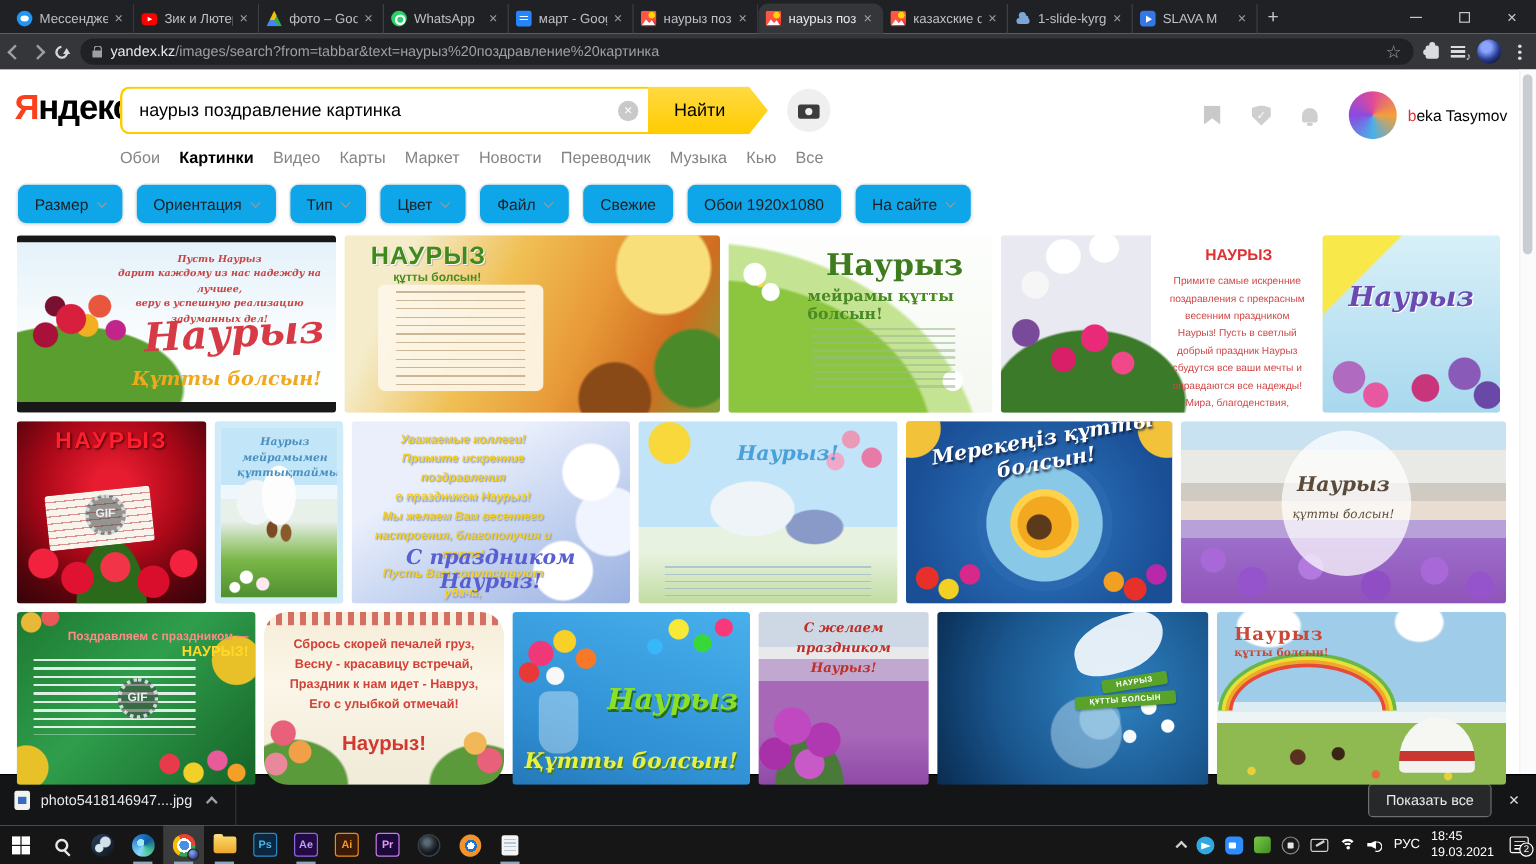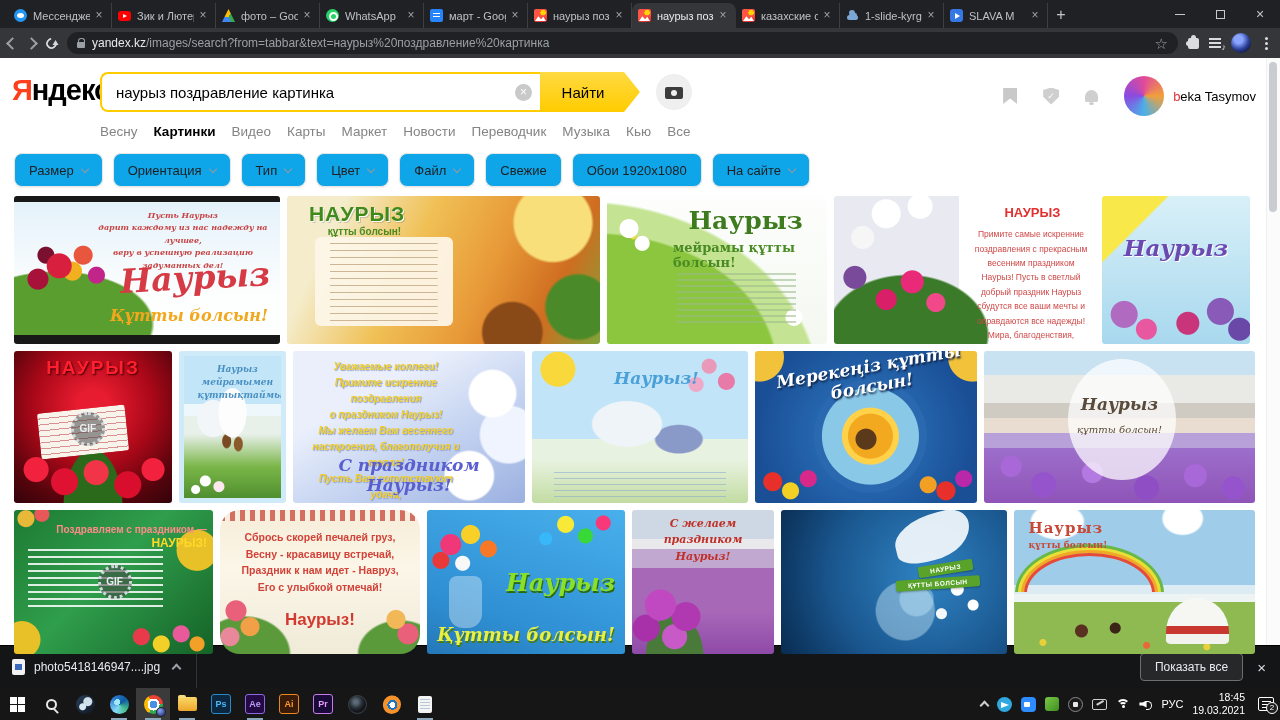--- a/index.html
+++ b/index.html
@@ -366,21 +366,21 @@
   .ti-pen::after { content:""; position:absolute; left:3px; top:2px; width:8px; height:1.5px; background:#cfcfcf; transform:rotate(-30deg); }
   .ti-wifi { width:14px; height:10px; overflow:hidden; }
   .ti-wifi i { position:absolute; border:2px solid transparent; border-top:2px solid #fff; border-radius:50%; }
   .ti-wifi .w1 { width:14px; height:14px; left:0; top:0; }
   .ti-wifi .w2 { width:8px; height:8px; left:3px; top:3px; }
   .ti-wifi .w3 { width:3px; height:3px; left:5.5px; top:6px; background:#fff; border:none; border-radius:50%; }
   .ti-vol { width:13px; height:11px; }
   .ti-vol i { position:absolute; left:0; top:2px; width:9px; height:7px; background:#fff; clip-path:polygon(0 30%,35% 30%,80% 0,80% 100%,35% 70%,0 70%); }
   .ti-vol::after { content:""; position:absolute; right:0; top:2px; width:5px; height:7px; border:1.5px solid #fff; border-left:none; border-radius:0 7px 7px 0; }
   #tray-lang { color:#fff; font-size:11px; }
-  #tray-clock { color:#fff; font-size:10.5px; line-height:1.25; text-align:right; }
+  #tray-clock { color:#fff; font-size:10.5px; line-height:1.25; text-align:left; }
   .ti-notif { width:16px; height:14px; border:1px solid #fff; border-radius:2px; margin-left:4px; }
   .ti-notif i { position:absolute; left:3px; top:3px; width:9px; height:7px; background:repeating-linear-gradient(180deg,#fff 0 1px,transparent 1px 3px); }
   .ti-notif .nbadge { position:absolute; right:-5px; bottom:-4px; width:12px; height:12px; border-radius:50%; background:#1f1f1f; border:1px solid #fff; color:#fff; font:8px/10px "Liberation Sans",sans-serif; text-align:center; }
 </style>
 <style>
 .fav { width:13px; height:13px; flex:none; position:relative; margin-right:6px; }
 .fav-messenger { border-radius:50%; background:#2196f3; } .fav-messenger::after { content:""; position:absolute; left:3px; top:4px; width:7px; height:5px; background:#fff; border-radius:50%; }
 .fav-youtube { background:#f00; border-radius:3px; height:10px; margin-top:1px; } .fav-youtube::after { content:""; position:absolute; left:5px; top:2.5px; border-left:4px solid #fff; border-top:2.5px solid transparent; border-bottom:2.5px solid transparent; }
 .fav-drive { clip-path:polygon(50% 0,100% 100%,0 100%); background:conic-gradient(from 150deg at 50% 62%,#4285f4 0 120deg,#fbbc04 0 240deg,#34a853 0); }
 .fav-whatsapp { border-radius:50%; background:#25d366; } .fav-whatsapp::after { content:""; position:absolute; left:3px; top:3px; width:5px; height:5px; border:2px solid #fff; border-radius:50%; }
@@ -487,21 +487,21 @@
       <span class="ic-shield">✓</span>
       <span class="ic-bell"></span>
       <div id="userbox">
         <span class="avatar-ring"><span class="avatar-img"></span></span>
         <span id="username"><span class="acc">b</span><span>eka Tasymov</span></span>
       </div>
     </div>
   </div>
 
   <div id="ynav">
-      <span class="nav-item">Весну</span>
+      <span class="nav-item">Обои</span>
       <span class="nav-item active">Картинки</span>
       <span class="nav-item">Видео</span>
       <span class="nav-item">Карты</span>
       <span class="nav-item">Маркет</span>
       <span class="nav-item">Новости</span>
       <span class="nav-item">Переводчик</span>
       <span class="nav-item">Музыка</span>
       <span class="nav-item">Кью</span>
       <span class="nav-item">Все</span>
     </div>

